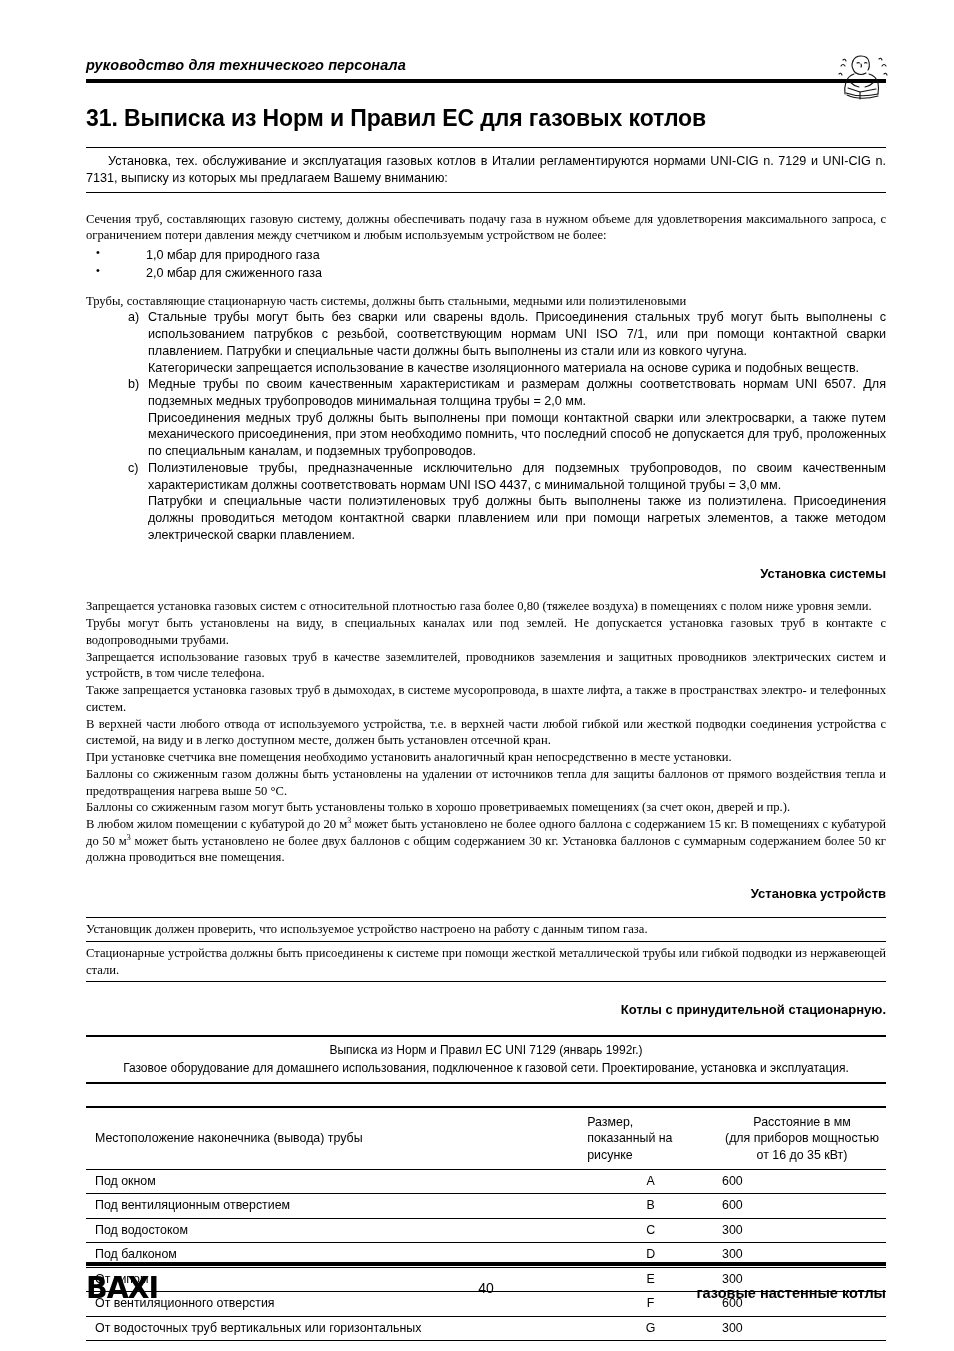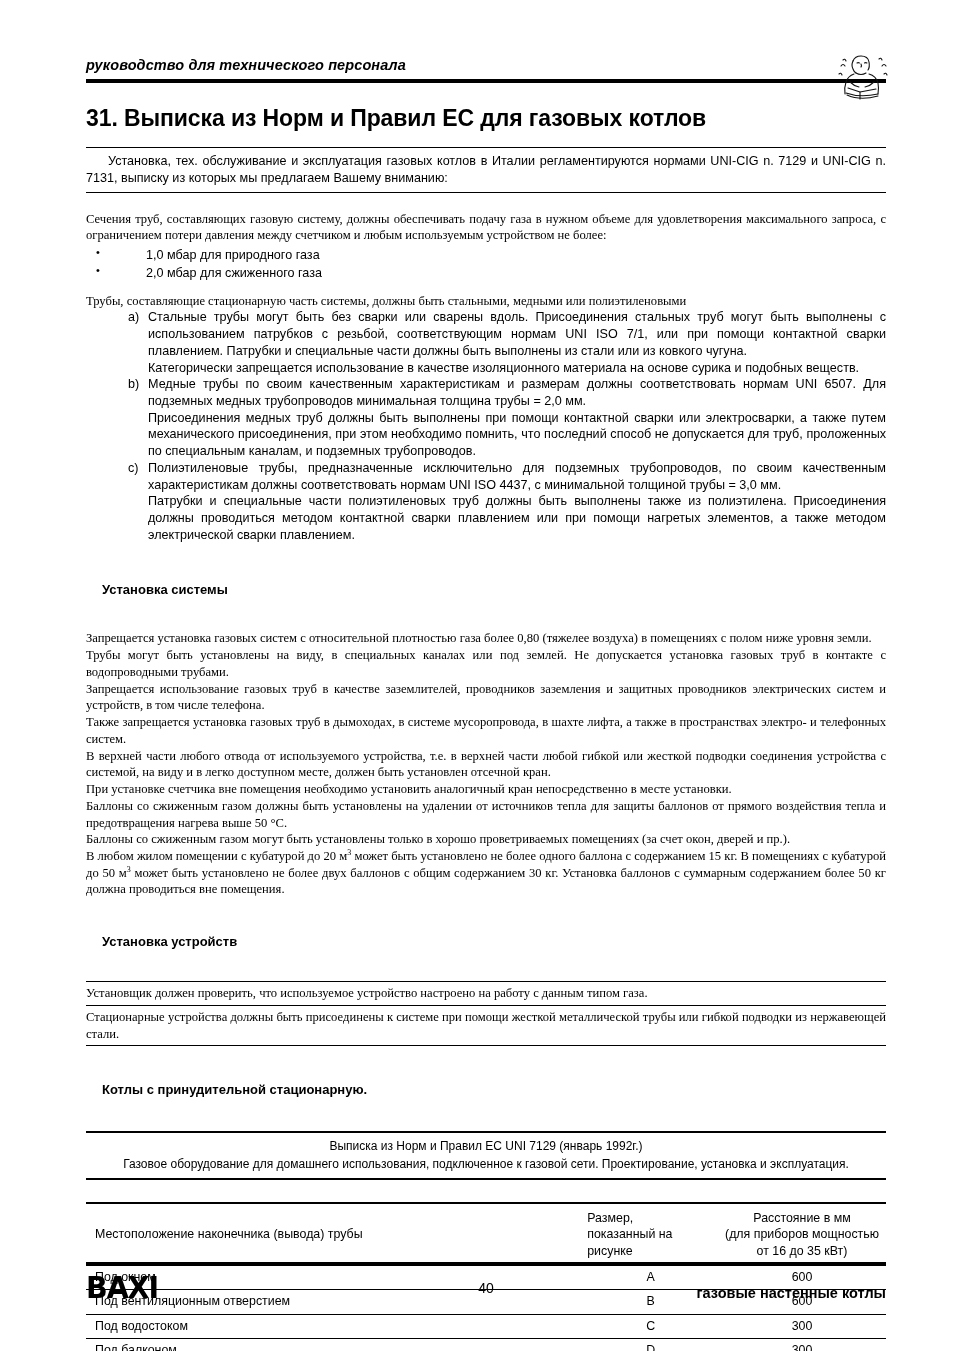--- a/index.html
+++ b/index.html
@@ -134,22 +134,23 @@
     text-align: left;
   }
   ol.alpha > li .sub {
     display: block;
     text-align: justify;
   }
 
   h2.sub-head {
     font-size: 13px;
     font-weight: bold;
-    margin: 16px;
+    margin: 0;
     line-height: 1.3;
+    text-align: right;
   }
 
   .two-rule-block {
     border-top: 1px solid #000;
   }
   .two-rule-block .line1 {
     border-bottom: 1px solid #000;
     padding: 3px 0 3px 0;
   }
   .two-rule-block .line2 {
@@ -201,21 +202,21 @@
   table.dist-table tbody td {
     border-bottom: 1px solid #000;
     padding: 4px 4px 4px 4px;
     line-height: 1.25;
   }
   table.dist-table tbody td.loc {
     text-align: left;
     padding-left: 9px;
   }
   table.dist-table tbody td.letter { text-align: center; }
-  table.dist-table tbody td.dist { text-align: center; }
+  table.dist-table tbody td.dist { }
 
   
   .footer {
     position: absolute;
     left: 86px;
     top: 1262px;
     width: 800px;
   }
   .footer-rule {
     border-top: 4px solid #000;

